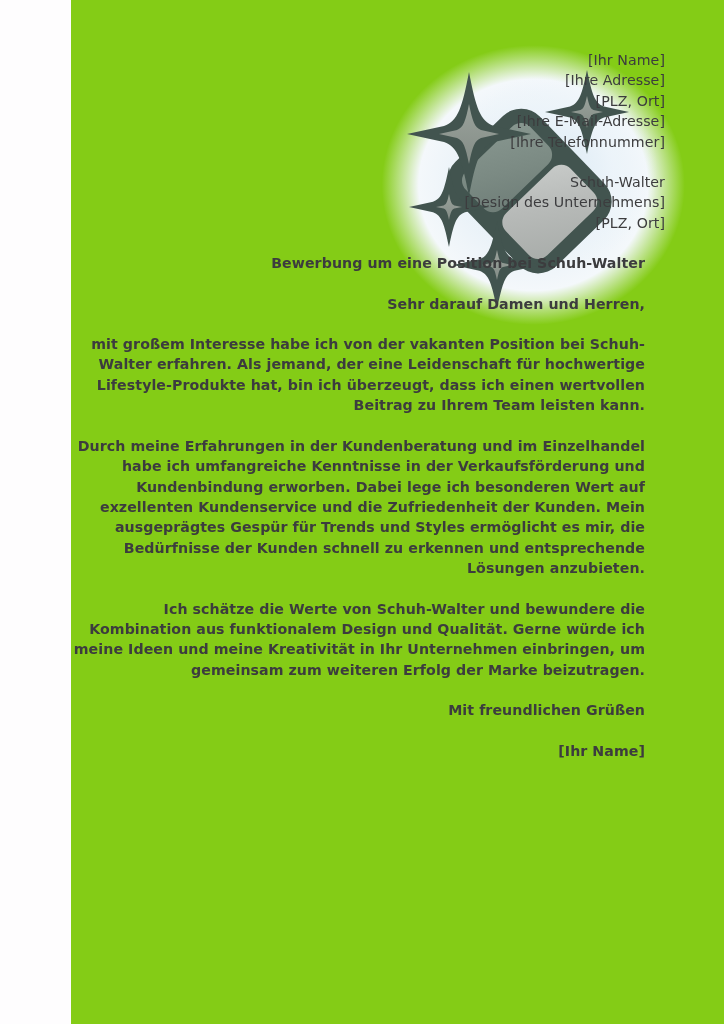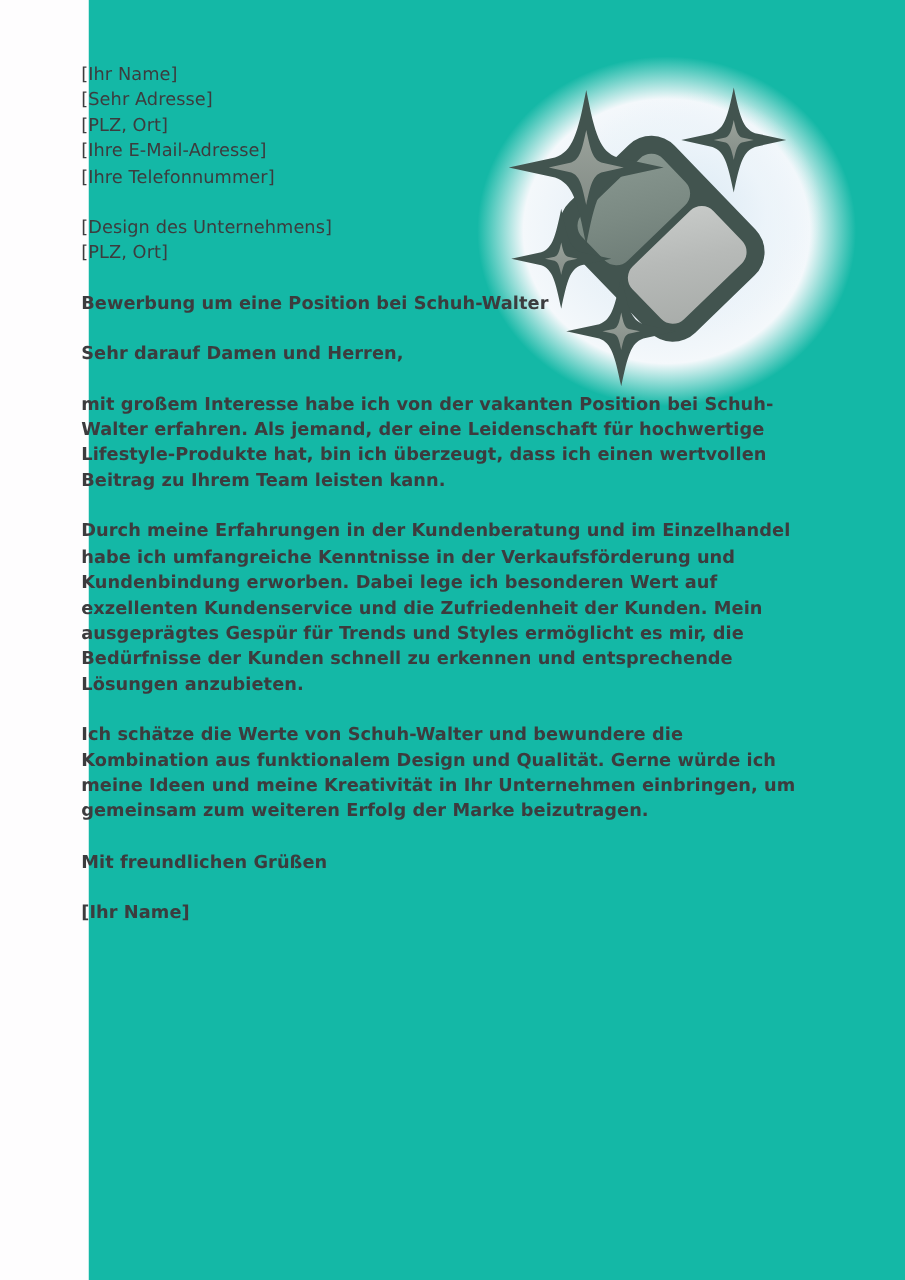--- a/index.html
+++ b/index.html
@@ -12,21 +12,22 @@
     height: 1024px;
     position: relative;
     overflow: hidden;
     font-family: "DejaVu Sans", "Liberation Sans", sans-serif;
   }
 
   
   .page {
     position: absolute;
     inset: 0;
-    background: #14b8a6;
+    background: #84cc16;
+    text-align: right;
   }
 
   
   .page-left-tint {
     position: absolute;
     left: 0;
     top: 0;
     width: 71px;
     height: 1024px;
     background: #fefdfe;
@@ -154,28 +155,29 @@
         <path d="M0,-15 C1.8,-6.5 2.6,-3.2 6,-1.9 L15,0 L6,1.9 C2.6,3.2 1.8,6.5 0,15
                  C-1.8,6.5 -2.6,3.2 -6,1.9 L-15,0 L-6,-1.9 C-2.6,-3.2 -1.8,-6.5 0,-15 Z" fill="url(#sparkGrad)"></path>
       </g>
     </svg>
   </div>
 
   <div class="letter">
 
     <div class="block">
       <span class="line">[Ihr Name]</span>
-      <span class="line">[Sehr Adresse]</span>
+      <span class="line">[Ihre Adresse]</span>
       <span class="line">[PLZ, Ort]</span>
       <span class="line">[Ihre E-Mail-Adresse]</span>
       <span class="line">[Ihre Telefonnummer]</span>
     </div>
 
 
     <div class="block">
+      <span class="line">Schuh-Walter</span>
       <span class="line">[Design des Unternehmens]</span>
       <span class="line">[PLZ, Ort]</span>
     </div>
 
     <p class="para">Bewerbung um eine Position bei Schuh-Walter</p>
 
     <p class="para">Sehr darauf Damen und Herren,</p>
 
     <p class="para">mit großem Interesse habe ich von der vakanten Position bei Schuh-Walter erfahren. Als jemand, der eine Leidenschaft für hochwertige Lifestyle-Produkte hat, bin ich überzeugt, dass ich einen wertvollen Beitrag zu Ihrem Team leisten kann.</p>
     <p class="para">Durch meine Erfahrungen in der Kundenberatung und im Einzelhandel habe ich umfangreiche Kenntnisse in der Verkaufsförderung und Kundenbindung erworben. Dabei lege ich besonderen Wert auf exzellenten Kundenservice und die Zufriedenheit der Kunden. Mein ausgeprägtes Gespür für Trends und Styles ermöglicht es mir, die Bedürfnisse der Kunden schnell zu erkennen und entsprechende Lösungen anzubieten.</p>

